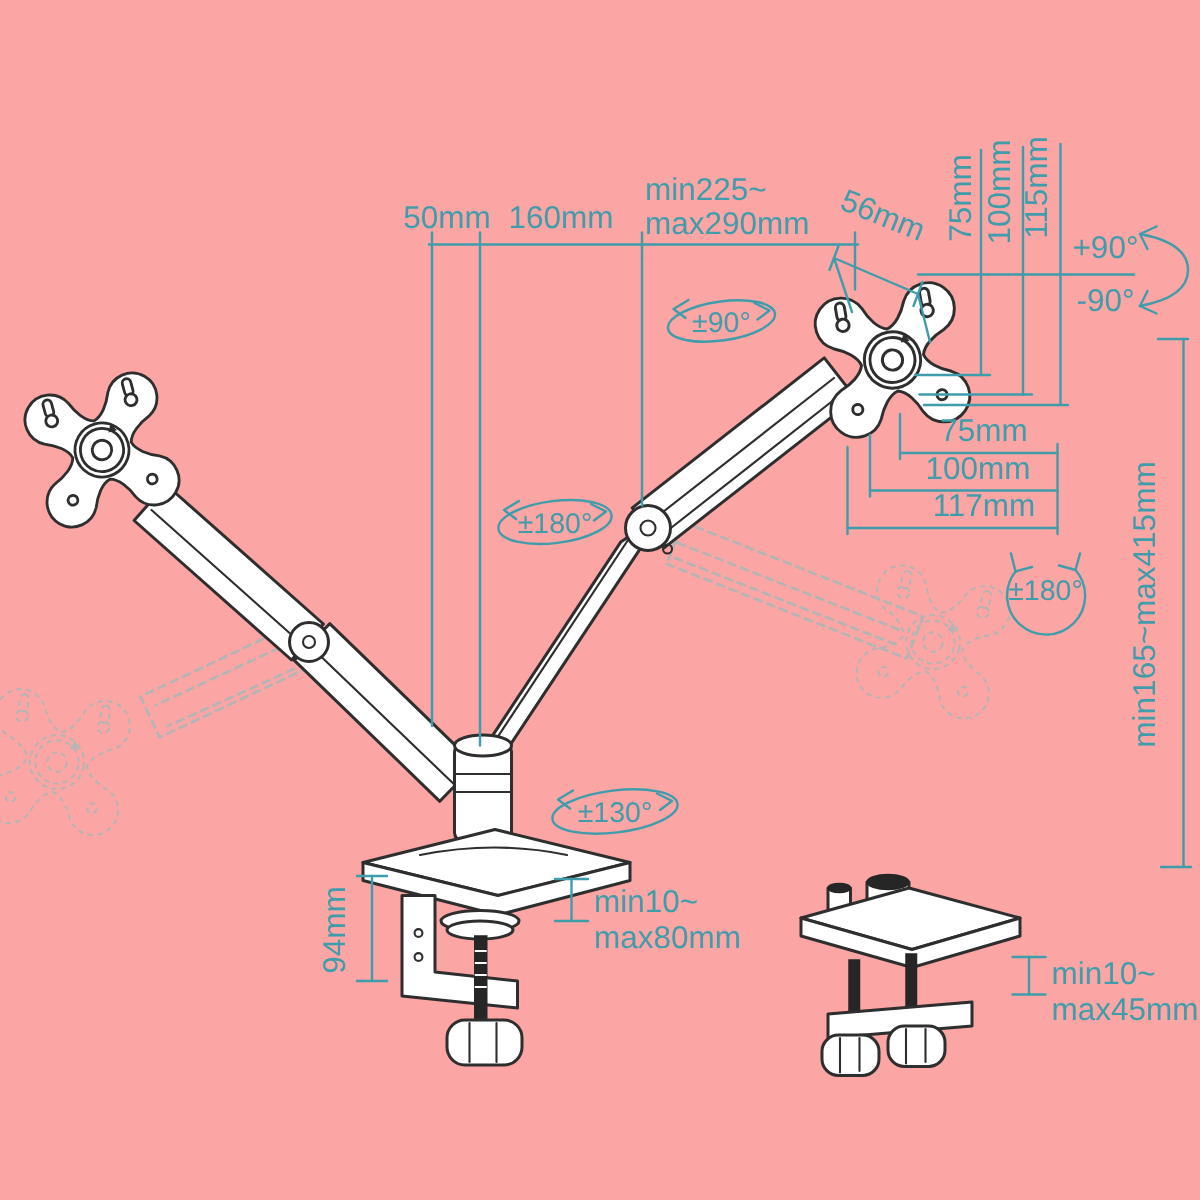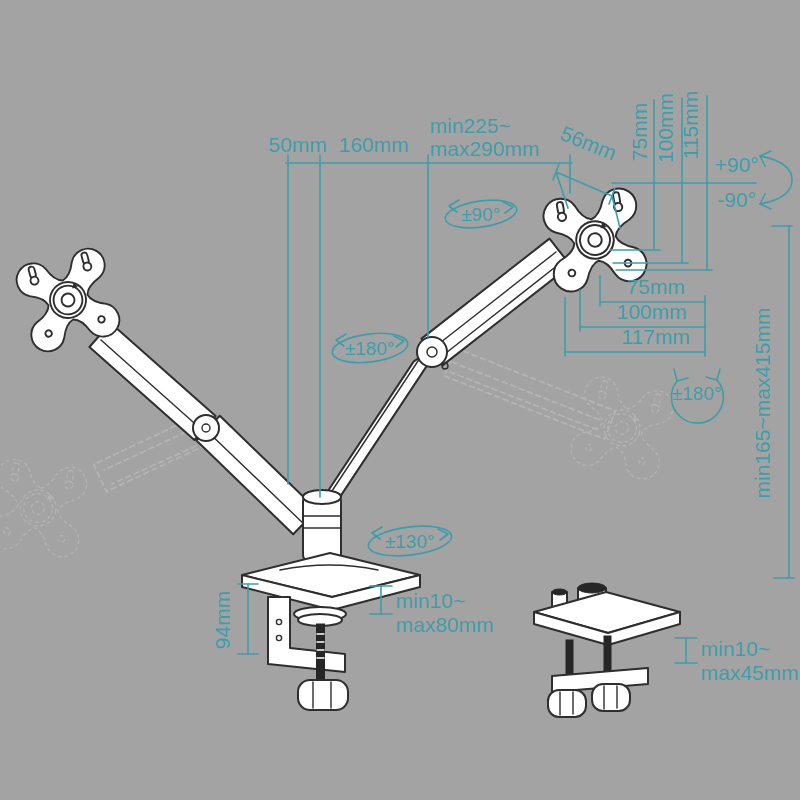--- a/index.html
+++ b/index.html
@@ -1,16 +1,16 @@
 <!DOCTYPE html>
 <html><head>
 <meta charset="utf-8">
 <style>
   html,body{margin:0;padding:0;background:#ffffff;}
-  .canvas{width:800px;height:800px;background:#a3a3a3;position:relative;overflow:hidden;
+  .canvas{width:800px;height:800px;background:#fca5a5;position:relative;overflow:hidden;
           font-family:"Liberation Sans", sans-serif;}
   svg{display:block;}
   
   .art{fill:#ffffff;stroke:#2e2e2e;stroke-width:2;stroke-linejoin:round;stroke-linecap:round;}
   .artline{fill:none;stroke:#2e2e2e;stroke-width:1.4;stroke-linecap:round;}
   .dark{fill:#262626;stroke:#262626;}
   .plate-solid{fill:#ffffff;stroke:#2e2e2e;stroke-width:2.6;color:#2e2e2e;stroke-linejoin:round;}
   .plate-ghost{fill:none;stroke:#b4b4b4;stroke-width:1.8;color:#b4b4b4;stroke-dasharray:5 4;stroke-linejoin:round;}
   .ghost{fill:none;stroke:#b4b4b4;stroke-width:1.8;stroke-dasharray:5 4;stroke-linejoin:round;stroke-linecap:round;}
   

